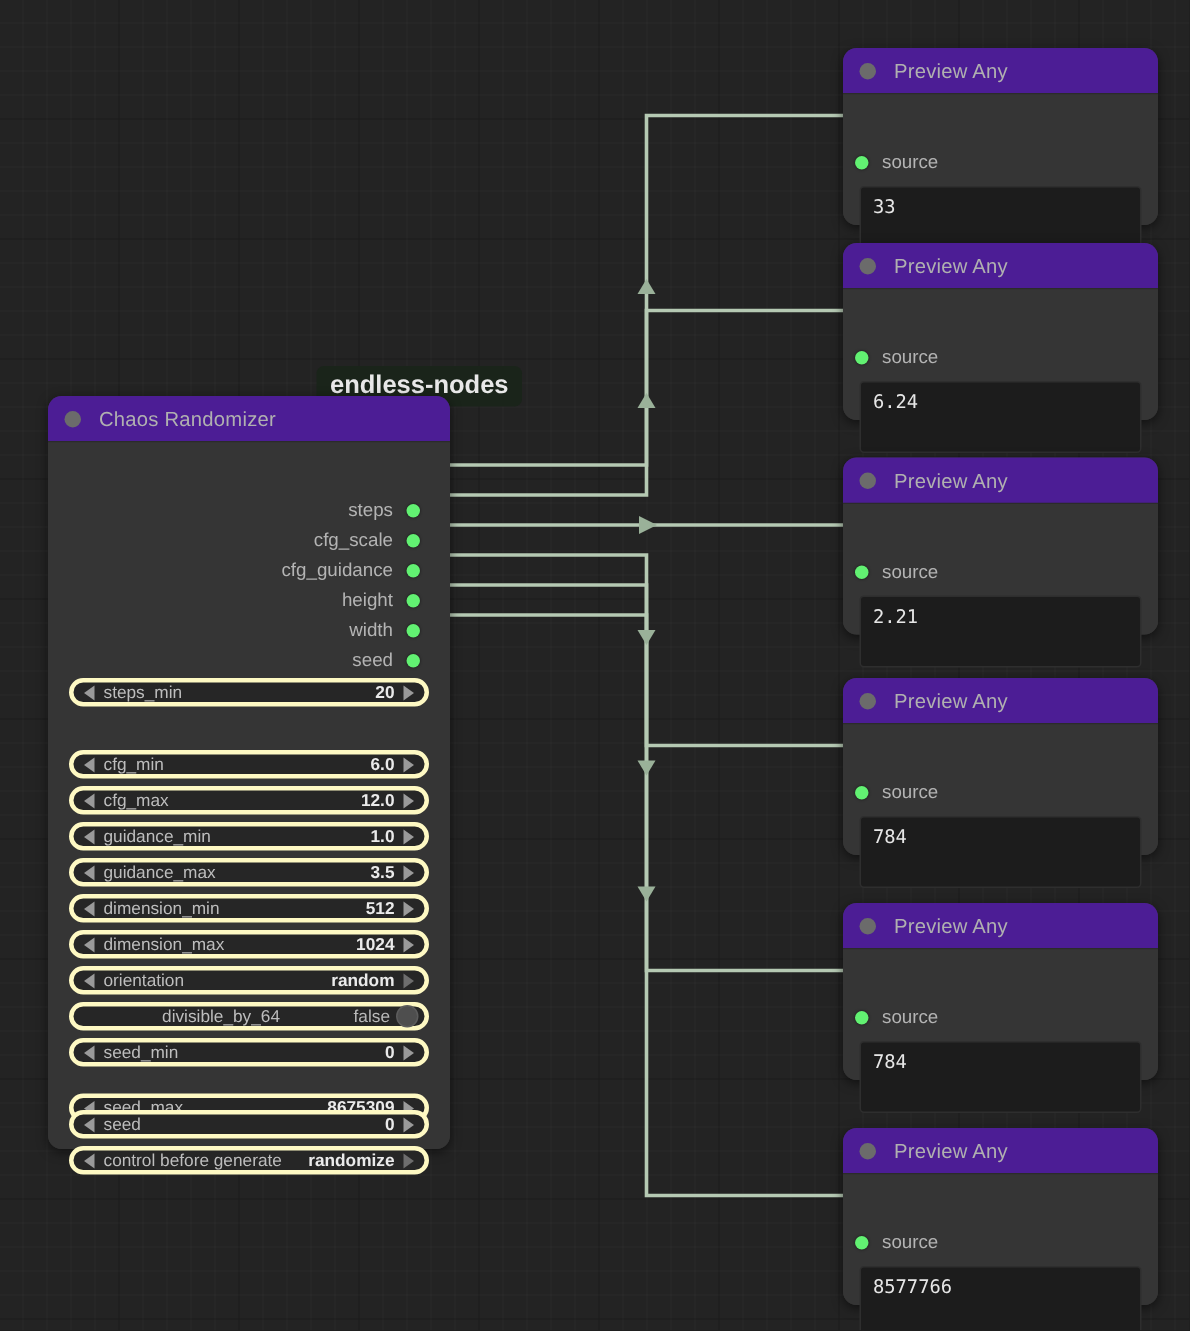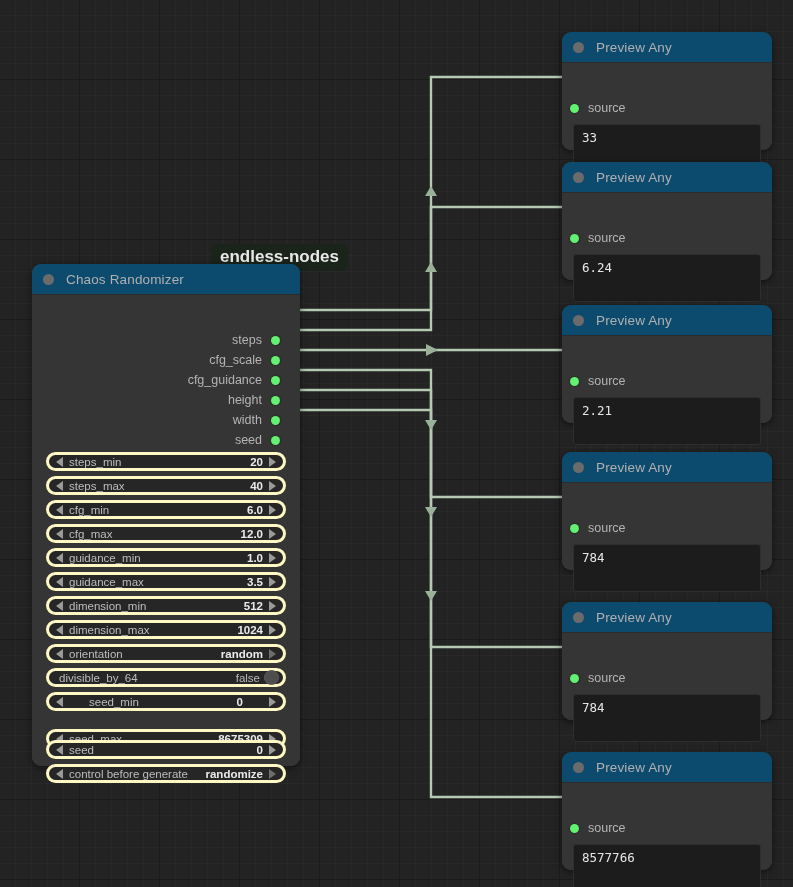--- a/index.html
+++ b/index.html
@@ -41,21 +41,21 @@
     box-shadow: 0 2px 7px rgba(0,0,0,0.55);
     box-sizing: border-box;
   }
   .node-header {
     height: 30px;
     display: flex;
     align-items: center;
     padding-left: 11px;
     border-bottom: 1px solid #2b2b2b;
     border-radius: 9px 9px 0 0;
-    background: #0c4a6e;
+    background: #4c1d95;
   }
   .collapse-dot {
     width: 11px; height: 11px;
     border-radius: 50%;
     background: #6b6b6b;
     flex: 0 0 auto;
   }
   .node-title {
     margin-left: 12px;
     color: #b0b0b0;
@@ -240,26 +240,20 @@
         <span>seed</span>
         <span class="slot-dot"></span>
       </div>
 
       <div class="widget" style="top:157px;">
         <span class="arrow left"></span>
         <span class="w-label">steps_min</span>
         <span class="w-value">20</span>
         <span class="arrow right"></span>
       </div>
-      <div class="widget" style="top:181px;">
-        <span class="arrow left"></span>
-        <span class="w-label">steps_max</span>
-        <span class="w-value">40</span>
-        <span class="arrow right"></span>
-      </div>
       <div class="widget" style="top:205px;">
         <span class="arrow left"></span>
         <span class="w-label">cfg_min</span>
         <span class="w-value">6.0</span>
         <span class="arrow right"></span>
       </div>
       <div class="widget" style="top:229px;">
         <span class="arrow left"></span>
         <span class="w-label">cfg_max</span>
         <span class="w-value">12.0</span>
@@ -288,26 +282,26 @@
         <span class="w-label">dimension_max</span>
         <span class="w-value">1024</span>
         <span class="arrow right"></span>
       </div>
       <div class="widget combo" style="top:349px;">
         <span class="arrow left"></span>
         <span class="w-label">orientation</span>
         <span class="w-value">random</span>
         <span class="arrow right dim"></span>
       </div>
-      <div class="widget toggle" style="top:373px;">
+      <div class="widget toggle" style="top:373px;text-align:center;">
         <span class="w-label">divisible_by_64</span>
         <span class="w-value">false</span>
         <span class="toggle-knob"></span>
       </div>
-      <div class="widget" style="top:397px;gap:20px;">
+      <div class="widget" style="top:397px;">
         <span class="arrow left"></span>
         <span class="w-label">seed_min</span>
         <span class="w-value">0</span>
         <span class="arrow right"></span>
       </div>
       <div class="widget" style="top:434px;">
         <span class="arrow left"></span>
         <span class="w-label">seed_max</span>
         <span class="w-value">8675309</span>
         <span class="arrow right"></span>

